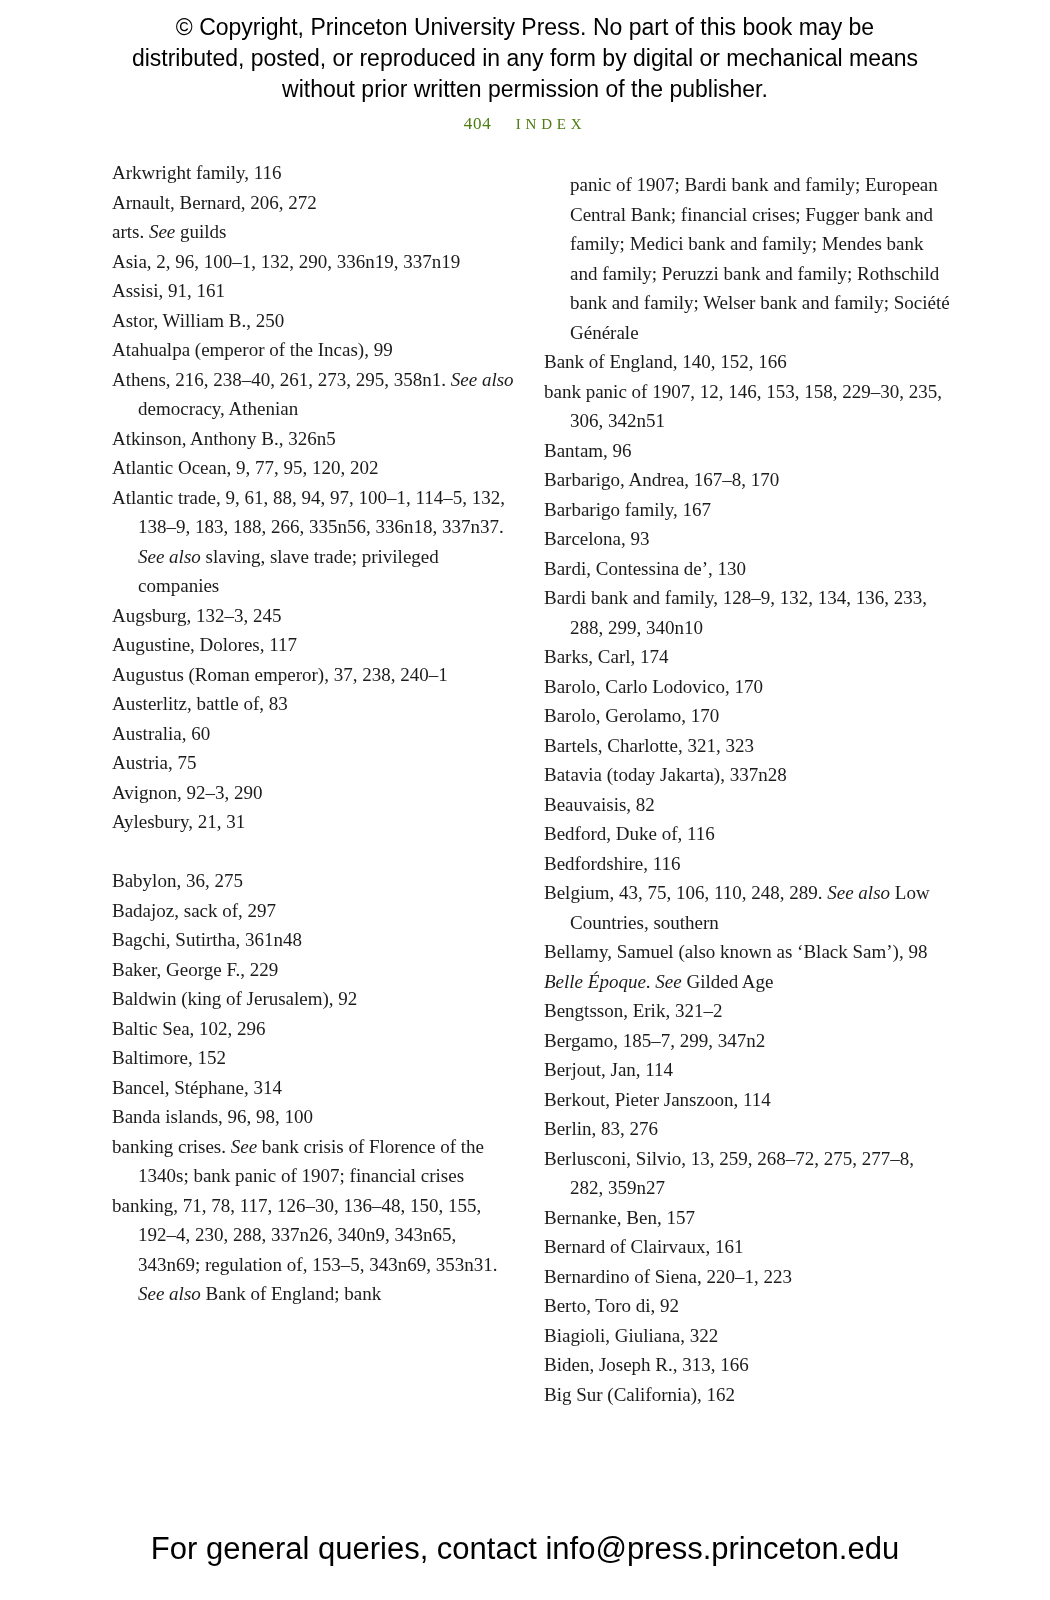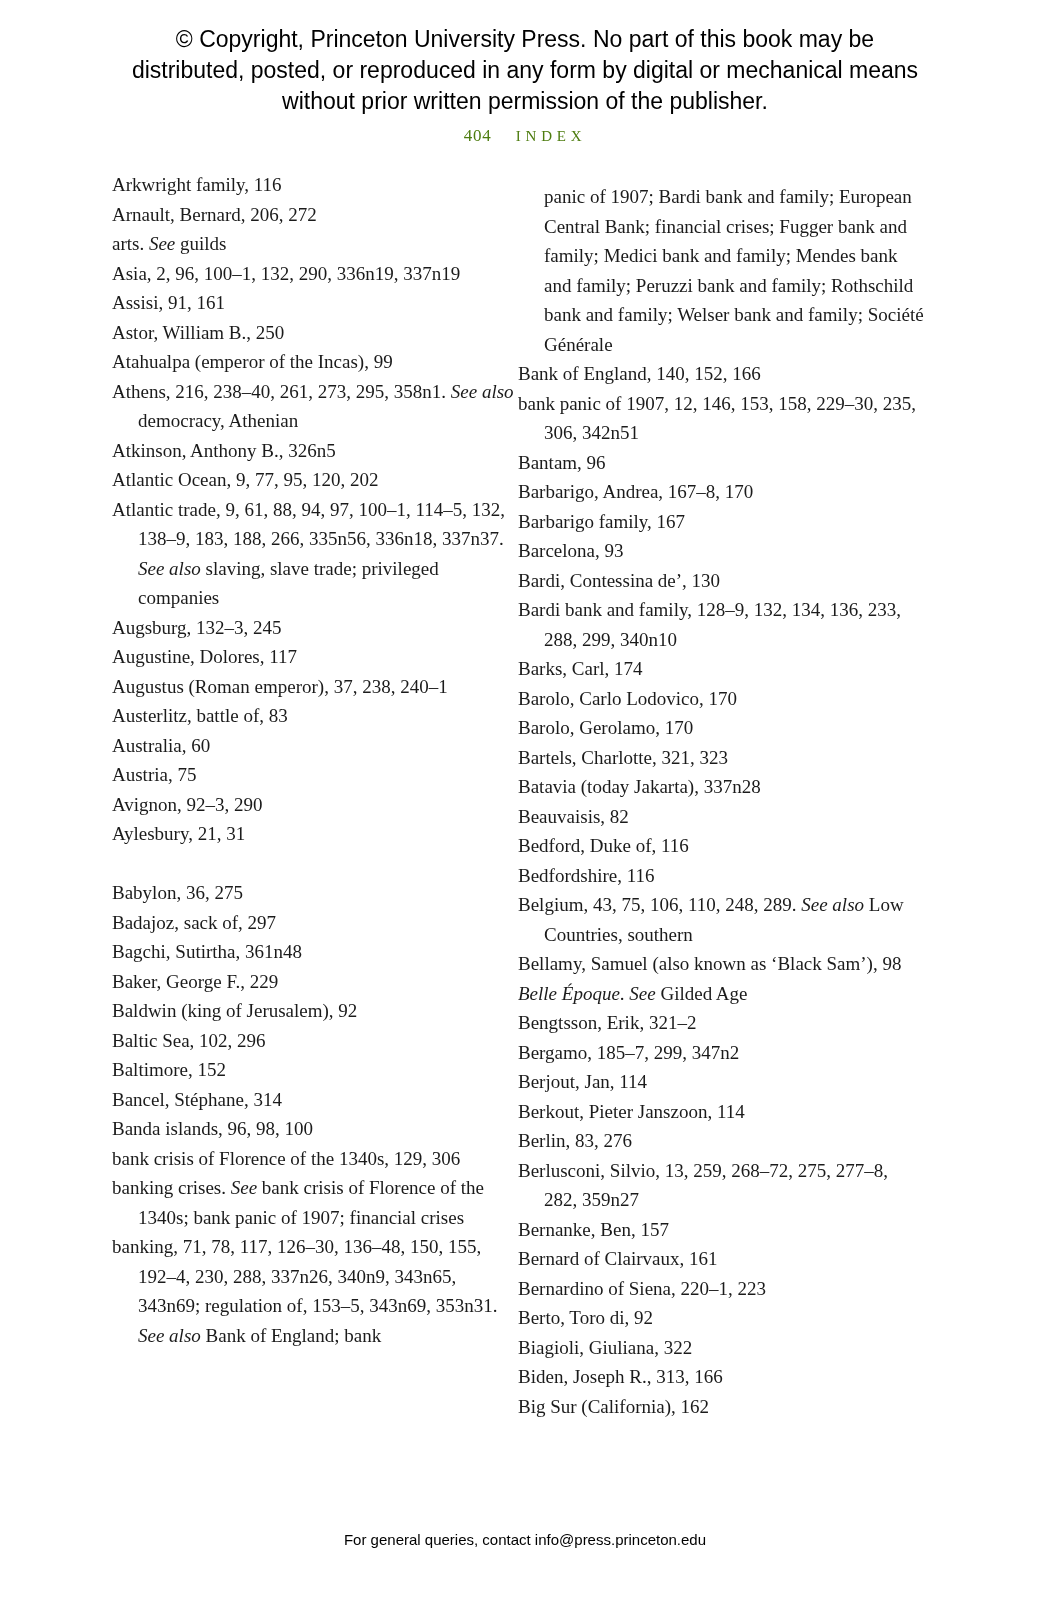--- a/index.html
+++ b/index.html
@@ -9,21 +9,21 @@
   }
   body {
     width: 1050px;
     height: 1600px;
     position: relative;
     color: #1b1b1b;
     font-family: "Liberation Serif", serif;
     overflow: hidden;
   }
   .copyright {
-    padding-top: 24px;
+    padding-top: 12px;
     width: 790px;
     margin: 0 auto;
     text-align: center;
     font-family: "Liberation Sans", sans-serif;
     font-size: 23px;
     line-height: 31px;
     color: #000000;
   }
   .running-head {
     margin-top: 9px;
@@ -35,20 +35,21 @@
     margin-right: 24px;
     letter-spacing: 0.05em;
   }
   .running-head .head-title {
     font-size: 15px;
     letter-spacing: 0.32em;
   }
   .columns {
     display: flex;
     padding: 24px 100px 0 112px;
+    gap: 26px;
   }
   .col {
     width: 406px;
   }
   .entry {
     margin: 0;
     font-size: 19px;
     line-height: 29.5px;
     padding-left: 26px;
     text-indent: -26px;
@@ -61,21 +62,21 @@
   .group-break {
     height: 29.5px;
   }
   .footer {
     position: absolute;
     top: 1531px;
     left: 0;
     width: 100%;
     text-align: center;
     font-family: "Liberation Sans", sans-serif;
-    font-size: 15px;
+    font-size: 31px;
     color: #000000;
   }
 </style>
 </head>
 <body>
 
 <div class="page">
 
   <div class="copyright">© Copyright, Princeton University Press. No part of this book may be distributed, posted, or reproduced in any form by digital or mechanical means without prior written permission of the publisher.</div>
 
@@ -107,21 +108,20 @@
         <div class="group-break"></div>
         <p class="entry">Babylon, 36, 275</p>
         <p class="entry">Badajoz, sack of, 297</p>
         <p class="entry">Bagchi, Sutirtha, 361n48</p>
         <p class="entry">Baker, George F., 229</p>
         <p class="entry">Baldwin (king of Jerusalem), 92</p>
         <p class="entry">Baltic Sea, 102, 296</p>
         <p class="entry">Baltimore, 152</p>
         <p class="entry">Bancel, Stéphane, 314</p>
         <p class="entry">Banda islands, 96, 98, 100</p>
-        <p class="entry">bank crisis of Florence of the 1340s, 129, 306</p>
         <p class="entry">banking crises. <i>See</i> bank crisis of Florence of the 1340s; bank panic of 1907; financial crises</p>
         <p class="entry">banking, 71, 78, 117, 126–30, 136–48, 150, 155, 192–4, 230, 288, 337n26, 340n9, 343n65, 343n69; regulation of, 153–5, 343n69, 353n31. <i>See also</i> Bank of England; bank</p>
       </div>
     <div class="col" id="col-right">
         <p class="entry continuation">panic of 1907; Bardi bank and family; European Central Bank; financial crises; Fugger bank and family; Medici bank and family; Mendes bank and family; Peruzzi bank and family; Rothschild bank and family; Welser bank and family; Société Générale</p>
         <p class="entry">Bank of England, 140, 152, 166</p>
         <p class="entry">bank panic of 1907, 12, 146, 153, 158, 229–30, 235, 306, 342n51</p>
         <p class="entry">Bantam, 96</p>
         <p class="entry">Barbarigo, Andrea, 167–8, 170</p>
         <p class="entry">Barbarigo family, 167</p>

